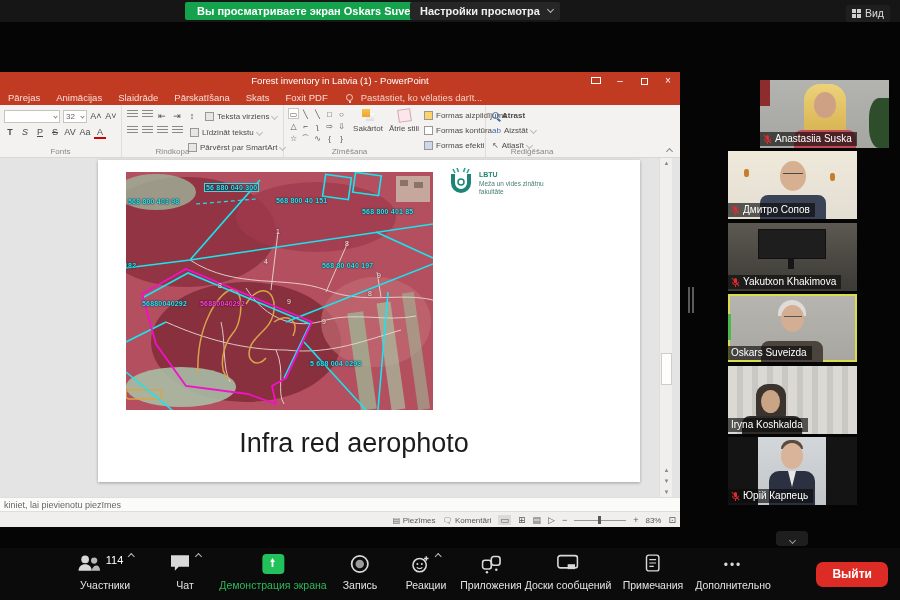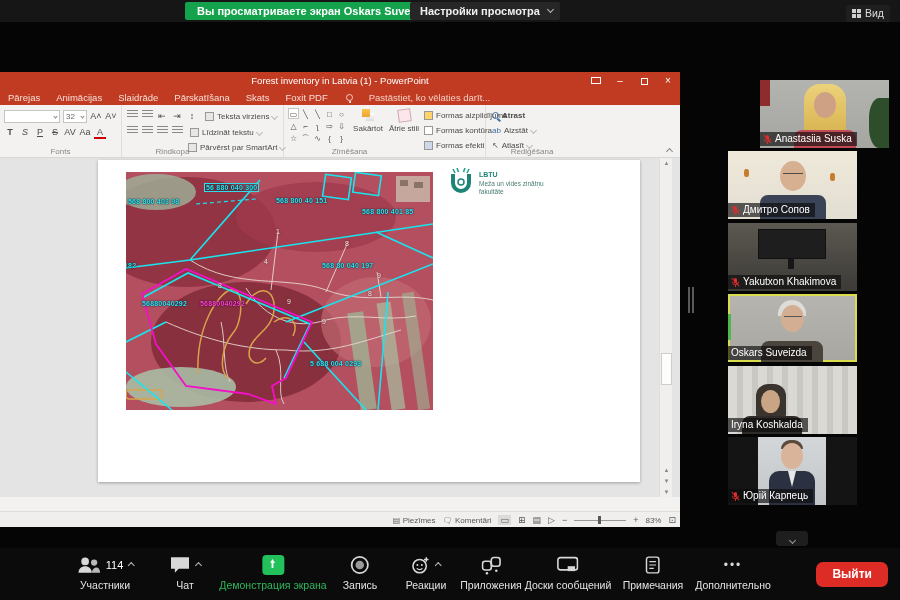--- a/index.html
+++ b/index.html
@@ -22,21 +22,21 @@
 
   
   .ppt{position:absolute;left:0;top:72px;width:680px;height:455px;background:#f3f2f1;}
   .ppt-title{position:absolute;left:0;top:0;width:680px;height:18px;background:#c13b22;color:#fff;font-size:9.5px;line-height:18px;text-align:center;}
   .ppt-winctl{position:absolute;right:0;top:0;height:18px;display:flex;align-items:center;gap:0;}
   .wbtn{width:24px;height:18px;color:#fff;font-size:10px;text-align:center;line-height:18px;}
   .mon-ico{display:inline-block;width:10px;height:7px;border:1px solid #fff;margin-top:5px;}
   .restore-ico{display:inline-block;width:7px;height:7px;border:1px solid #fff;position:relative;top:1px;}
   .ppt-tabs{position:absolute;left:0;top:18px;width:680px;height:15px;background:#c13b22;display:flex;align-items:center;color:#f6ded6;font-size:9.5px;}
   .ppt-tabs .tab{padding:0 8px;}
-  .tellme{display:flex;align-items:center;gap:16px;color:#f3cfc5;padding-left:10px;justify-content:center;}
+  .tellme{display:flex;align-items:center;gap:8px;color:#f3cfc5;padding-left:10px;justify-content:center;}
   .bulb{display:inline-block;width:7px;height:7px;border:1px solid #f3cfc5;border-radius:50%;position:relative;}
   .bulb:after{content:"";position:absolute;left:2px;bottom:-3px;width:2px;height:2px;background:#f3cfc5;}
   .share-ppt{position:absolute;right:6px;top:18px;height:15px;display:flex;align-items:center;gap:4px;color:#fff;font-size:9.5px;}
   .person-ico{display:inline-block;width:8px;height:8px;position:relative;}
   .person-ico:before{content:"";position:absolute;left:2px;top:0;width:4px;height:4px;border-radius:50%;background:#fff;}
   .person-ico:after{content:"";position:absolute;left:0;bottom:0;width:8px;height:3px;border-radius:2px 2px 0 0;background:#fff;}
 
   
   .ribbon{position:absolute;left:0;top:33px;width:680px;height:53px;background:#f3f2f1;border-bottom:1px solid #d9d7d4;color:#444;}
   .rgroup{position:absolute;top:0;height:52px;border-right:1px solid #e0dedb;}
@@ -139,21 +139,21 @@
   .t5 .head{left:53px;top:6px;width:22px;height:26px;background:#d9b49a;}
   .t5 .hair{position:absolute;left:53px;top:3px;width:22px;height:9px;border-radius:10px 10px 0 0;background:#5a4a3c;}
   .t5 .body{left:41px;top:34px;width:46px;height:34px;background:#2b3140;border-radius:10px 10px 0 0;}
   .t5 .shirt{position:absolute;left:60px;top:34px;width:8px;height:16px;background:#e8e8e8;clip-path:polygon(0 0,100% 0,50% 100%);}
   .collapse-panel{position:absolute;left:776px;top:531px;width:32px;height:15px;background:#1e1e1e;border-radius:4px;text-align:center;line-height:13px;}
 
   
   .bottombar{position:absolute;left:0;top:548px;width:900px;height:52px;background:#0b0b0b;}
   .titem{position:absolute;top:6px;transform:translateX(-50%);display:flex;flex-direction:column;align-items:center;gap:3px;color:#e3e3e3;}
   .titem .lbl{font-size:10.5px;white-space:nowrap;}
-  .titem .irow{height:22px;display:flex;align-items:center;gap:5px;}
+  .titem .irow{height:22px;display:flex;align-items:flex-start;gap:5px;}
   .titem svg{display:block;}
   .badge{font-size:11px;color:#fff;}
   .green-lbl{color:#2eb85c;}
   .share-ico{width:22px;height:20px;background:#23c15b;border-radius:4px;position:relative;}
   .share-ico:before{content:"";position:absolute;left:8px;top:4px;width:5px;height:9px;background:#fff;clip-path:polygon(50% 0,100% 45%,68% 45%,68% 100%,32% 100%,32% 45%,0 45%);}
   .leave-btn{position:absolute;right:12px;top:14px;height:25px;line-height:25px;padding:0 16px;background:#dd2c25;color:#fff;font-size:12px;font-weight:bold;border-radius:7px;}
   .dots-ico{letter-spacing:2px;color:#d8d8d8;font-size:12px;line-height:22px;}
 </style>
 </head>
 <body>
@@ -393,30 +393,34 @@
             <path d="M5,6 v9 a8,8 0 0 0 16,0 v-9" stroke="#1d8577" stroke-width="4" fill="none"></path>
             <circle cx="13" cy="14" r="3" fill="none" stroke="#1d8577" stroke-width="1.5"></circle>
             <path d="M5,1 l2,4 M21,1 l-2,4 M9,0 l1.5,4 M17,0 l-1.5,4" stroke="#2aa18f" stroke-width="1.6"></path>
           </svg>
           <div class="logo-text">
             <b>LBTU</b>
             <span>Meža un vides zinātņu</span><br>
             <span>fakultāte</span>
           </div>
         </div>
+        <div class="slide-title">Infra red aerophoto</div>
       </div>
       <div class="vscroll">
         <span class="varr" style="top:0;">▲</span>
         <span class="vthumb"></span>
         <span class="varr" style="bottom:22px;">▲</span>
         <span class="varr" style="bottom:11px;">▼</span>
         <span class="varr" style="bottom:0;">▼</span>
       </div>
     </div>
 
+    <div class="notesbar">
+      <span>kiniet, lai pievienotu piezīmes</span>
+    </div>
 
     <div class="statusbar">
       <div class="status-right">
         <span><span style="font-size:8px;">▤</span> <span>Piezīmes</span></span>
         <span><span style="font-size:8px;">🗨︎</span> <span>Komentāri</span></span>
         <span class="vicon sel">▭</span>
         <span class="vicon">⊞</span>
         <span class="vicon">▤</span>
         <span class="vicon">▷</span>
         <span class="vicon">−</span>

